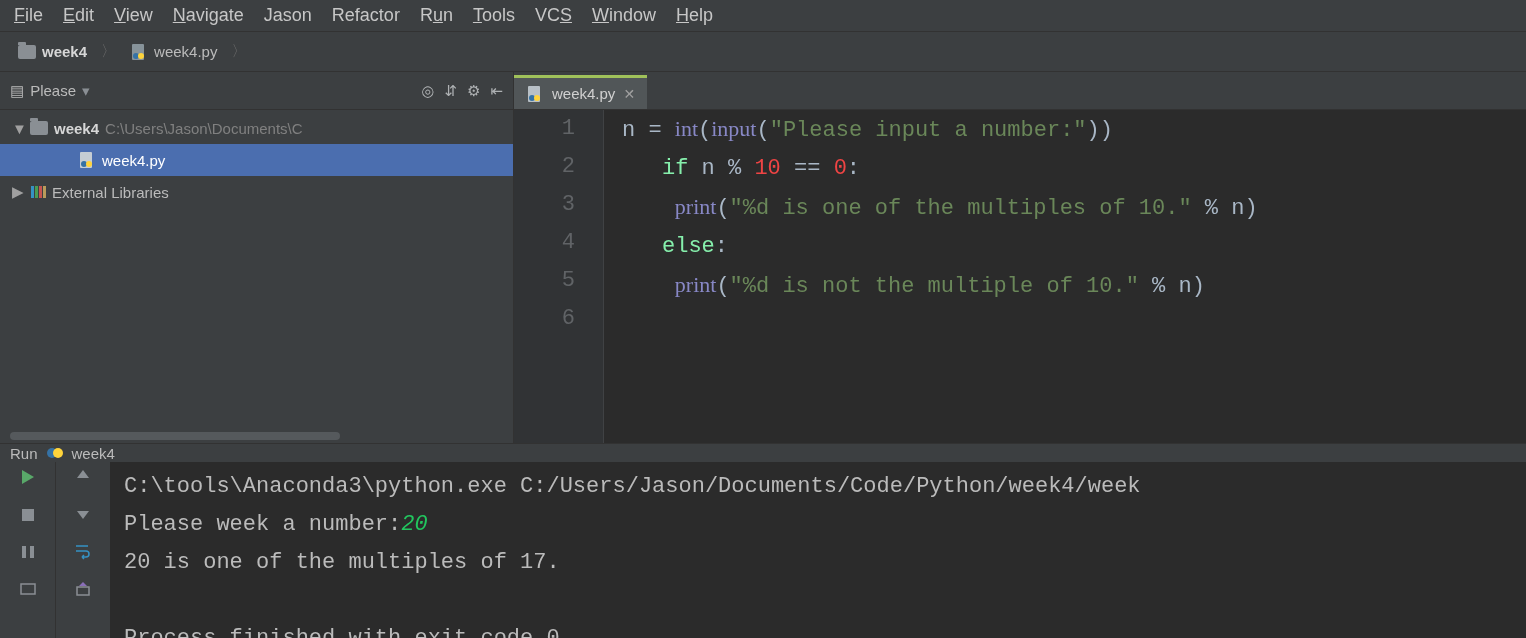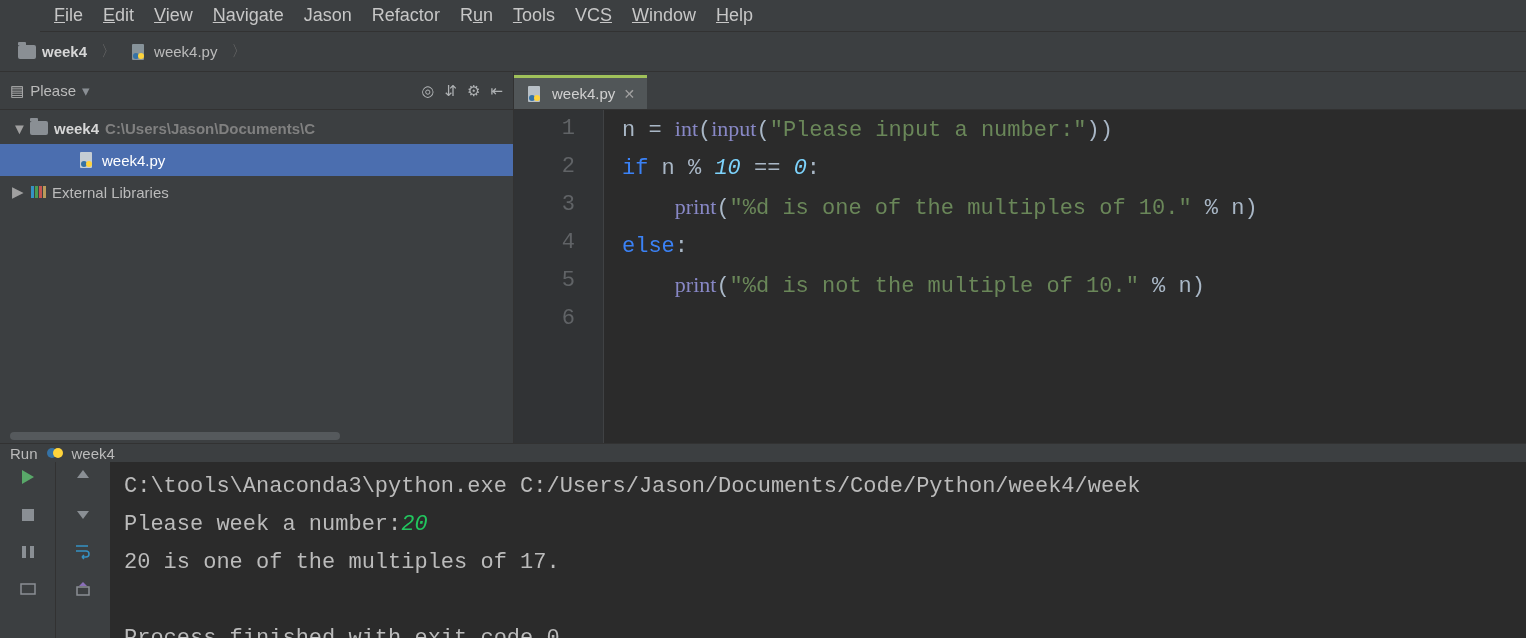--- a/index.html
+++ b/index.html
@@ -2,21 +2,21 @@
 <html><head>
 <meta charset="utf-8">
 <style>
   * { margin:0; padding:0; box-sizing:border-box; }
   body {
     background:#3c3f41; color:#bbbbbb;
     font-family:"Segoe UI",Arial,sans-serif; font-size:15px;
     width:1526px; height:638px; overflow:hidden;
     display:flex; flex-direction:column;
   }
-  .menu-bar { display:flex; gap:0; padding:2px 4px; height:32px; align-items:center; border-bottom:1px solid #323232;margin-left:40px;}
+  .menu-bar { display:flex; gap:0; padding:2px 4px; height:32px; align-items:center; border-bottom:1px solid #323232;}
   .menu-item { padding:4px 10px; color:#c7c7c7; font-size:18px; cursor:pointer; }
   .menu-item .u { text-decoration:underline; }
   .breadcrumb { display:flex; align-items:center; height:40px; padding:0 12px; gap:6px; border-bottom:1px solid #323232;}
   .bc-sep { color:#6b6b6b; margin:0 2px;}
   .bc-item { display:flex; align-items:center; gap:6px; padding:2px 6px;}
   .folder-icon { width:18px; height:14px; background:#8a8f94; border-radius:2px; position:relative;}
   .folder-icon::before{content:"";position:absolute;top:-3px;left:0;width:8px;height:3px;background:#8a8f94;border-radius:1px 1px 0 0;}
   .py-icon { width:18px; height:18px; display:inline-block; position:relative;}
   .py-icon svg{width:18px;height:18px;}
   .main { flex:1; display:flex; min-height:0;}
@@ -24,35 +24,35 @@
   .sb-header { height:38px; display:flex; align-items:center; padding:0 10px; justify-content:space-between; border-bottom:1px solid #323232;}
   .sb-title { display:flex; align-items:center; gap:6px; color:#bbb;}
   .sb-tools { display:flex; gap:10px; color:#aeb1b3;}
   .tool-btn{cursor:pointer;}
   .tree { flex:1; overflow:hidden; padding-top:2px;}
   .tree-row { display:flex; align-items:center; height:32px; padding-left:12px; gap:6px; white-space:nowrap; overflow:hidden;}
   .tree-row.indent1{padding-left:78px;}
   .tree-row.selected{background:#4b6eaf; color:#fff;}
   .tree-arrow{width:12px;color:#a0a0a0;}
   .tree-name{font-weight:600; color:#d6d6d6;}
-  .tree-path{color:#808080; font-weight:700;}
+  .tree-path{color:#808080; font-weight:400;}
   .lib-icon{width:16px;height:16px;}
   .sb-scroll{height:14px;background:#3c3f41;position:relative;}
   .sb-thumb{position:absolute;left:10px;top:3px;height:8px;width:330px;background:#55595c;border-radius:4px;}
   .editor { flex:1; display:flex; flex-direction:column; background:#2b2b2b;}
   .tab-bar{height:38px;background:#3c3f41;display:flex;align-items:flex-end;border-bottom:1px solid #323232;}
   .tab{display:flex;align-items:center;gap:8px;padding:6px 12px;background:#515658;color:#d0d0d0;height:34px;border-top:3px solid #a0c15a;}
   .tab-close{color:#a0a0a0;cursor:pointer;font-size:14px;}
   .code-area{flex:1;display:flex;font-family:Consolas,'Courier New',monospace;font-size:22px; line-height:38px;}
   .gutter{width:90px;text-align:right;padding-right:28px;color:#606366;background:#313335;user-select:none;border-right:1px solid #404244;}
   .code{flex:1;padding-left:18px;white-space:pre;overflow:hidden;color:#a9b7c6;}
-  .kw{color:#3b82f6;}
+  .kw{color:#86efac;margin-left:40px;}
   .builtin{color:#8888c6;font-family:Liberation Serif, serif;}
   .str{color:#6a8759;}
-  .num{color:#7dd3fc;font-style:italic;}
+  .num{color:#ef4444;}
   .run-panel{height:195px;display:flex;flex-direction:column;border-top:1px solid #323232;background:#2b2b2b;}
   .run-header{height:32px;display:flex;align-items:center;padding:0 10px;gap:8px;background:#3c3f41;color:#bbbbbb;}
   .run-body{flex:1;display:flex;}
   .run-gutter{width:55px;background:#3c3f41;display:flex;flex-direction:column;align-items:center;padding-top:6px;gap:18px;}
   .run-gutter2{width:55px;background:#3c3f41;display:flex;flex-direction:column;align-items:center;padding-top:6px;gap:18px;border-left:1px solid #323232;}
   .rg-btn{cursor:pointer;}
   .console{flex:1;font-family:Consolas,'Courier New',monospace;font-size:22px;line-height:38px;color:#bbbbbb;padding:6px 14px;white-space:pre;overflow:hidden;}
   .console .input-val{color:#22c55e;font-style:italic;}
   .play{color:#59a869;}
   .grey{color:#8a8f94;}

